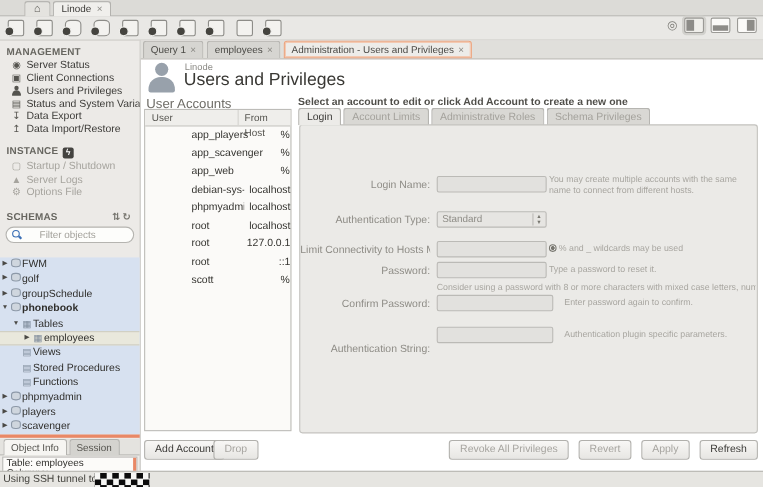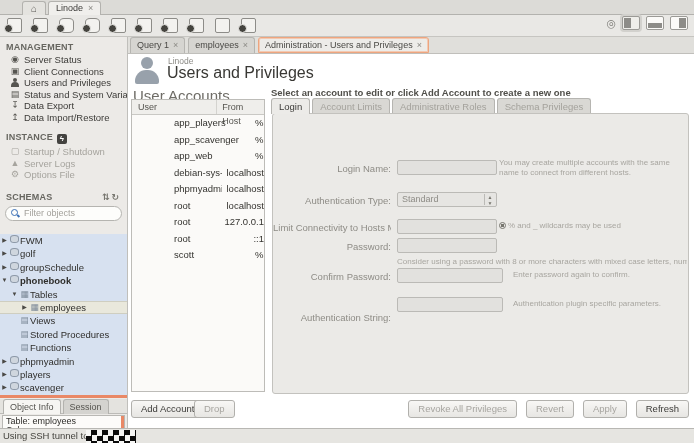--- a/index.html
+++ b/index.html
@@ -35,21 +35,21 @@
   .sect-title { font-size:9px; font-weight:bold; color:#676660; letter-spacing:.2px; padding:5px 0 2px 6px; position:relative; }
   .side-item { height:11.5px; line-height:11.5px; padding-left:10px; white-space:nowrap; overflow:hidden; color:#3c3b38; font-size:9.5px; display:flex; align-items:center; gap:4px; }
   .side-item.disabled { color:#a6a49e; }
   .mi { display:inline-block; width:10px; text-align:center; font-size:9px; color:#55544f; flex:0 0 10px; }
   .side-item.disabled .mi { color:#a6a49e; }
   .pperson { position:relative; width:10px; height:10px; flex:0 0 10px; }
   .pperson::before { content:""; position:absolute; left:3px; top:0; width:4px; height:4px; border-radius:50%; background:#55544f; }
   .pperson::after { content:""; position:absolute; left:1px; top:4.5px; width:8px; height:5px; border-radius:4px 4px 0 0; background:#55544f; }
   .inst-badge { display:inline-block; width:10px; height:10px; background:#444340; color:#fff; border-radius:2px; font-size:8px; line-height:10px; text-align:center; margin-left:4px; vertical-align:-1px; }
   .schema-hdr-icons { position:absolute; right:6px; top:5px; font-size:9px; color:#77766f; letter-spacing:2px; }
-  .filterbox { margin:2px 5px 3px 5px; height:15px; background:#fdfdfb; border:1px solid #b5b4b0; border-radius:8px; display:flex; align-items:center; padding:0 5px; gap:4px; }
+  .filterbox { margin:2px 5px 3px 5px; height:15px; background:#fdfdfb; border:1px solid #b5b4b0; border-radius:8px; display:flex; align-items:center; padding:0 5px; gap:16px; }
   .magico { position:relative; width:9px; height:9px; flex:0 0 9px; }
   .magico::before { content:""; position:absolute; left:0; top:0; width:5px; height:5px; border:1.5px solid #3b6fb5; border-radius:50%; }
   .magico::after { content:""; position:absolute; left:6px; top:6px; width:3px; height:1.5px; background:#3b6fb5; transform:rotate(45deg); }
   .filter-text { color:#a3a19b; font-size:9px; }
 
   .tree { position:absolute; left:0; top:197px; width:127px; height:161px; background:#d7e1f0; overflow:hidden; }
   .trow { height:13.4px; line-height:13.4px; display:flex; align-items:center; white-space:nowrap; font-size:9.5px; color:#2f2e2b; }
   .trow .exp { width:9px; flex:0 0 9px; text-align:center; font-size:6px; color:#4a4945; }
   .trow .ticon { width:11px; flex:0 0 11px; text-align:center; font-size:8.5px; color:#7d8a99; }
   .trow.selected { background:#e9e8dc; border-top:1px solid #cfcec0; border-bottom:1px solid #cfcec0; }
@@ -74,21 +74,21 @@
   .etab { height:16px; line-height:15px; padding:0 6px; font-size:9px; color:#4a4945; background:#d6d5d1; border:1px solid #b6b5b1; border-bottom:none; border-radius:3px 3px 0 0; white-space:nowrap; }
   .etab .x { color:#8a8984; margin-left:4px; }
   .etab.active { background:#edece9; border:1px solid #eda57f; box-shadow:0 0 0 1px #f3c9b2 inset; }
 
   .avatar { position:absolute; left:5px; top:20px; width:28px; height:28px; }
   .avatar::before { content:""; position:absolute; left:8px; top:0; width:12px; height:12px; border-radius:50%; background:#98a1ab; }
   .avatar::after { content:""; position:absolute; left:2px; top:13px; width:24px; height:14px; border-radius:11px 11px 2px 2px; background:#98a1ab; }
   .conn-name { position:absolute; left:40px; top:19px; font-size:8.5px; color:#8b8a85; }
   .page-title { position:absolute; left:39px; top:27px; font-size:16px; color:#393834; }
 
-  .accounts-label { position:absolute; left:5px; top:50px; font-size:15px; color:#6e6c66; }
+  .accounts-label { position:absolute; left:5px; top:50px; font-size:12px; color:#6e6c66; }
   .accounts-box { position:absolute; left:3px; top:62px; width:134px; height:293px; background:#fbfaf8; border:1px solid #bdbcb8; }
   .acct-header { display:flex; height:15px; background:#efeeeb; border-bottom:1px solid #c9c8c4; font-size:9px; color:#55544f; }
   .acct-header .c1 { width:86px; padding-left:6px; line-height:14px; border-right:1px solid #d4d3cf; }
   .acct-header .c2 { padding-left:5px; line-height:14px; }
   .acct-row { display:flex; height:16.5px; font-size:9.5px; color:#34332f;padding-left:32px; }
   .acct-row .c1 { width:86px; padding-left:10px; line-height:16.5px; white-space:nowrap; overflow:hidden; }
   .acct-row .c2 { padding-left:5px; line-height:16.5px; white-space:nowrap; }
 
   .instruction { position:absolute; left:143px; top:50px; font-size:9.5px; font-weight:bold; color:#504f4a; white-space:nowrap; }
   .dtabs { position:absolute; left:143px; top:61px; display:flex; gap:2px; }
@@ -340,20 +340,21 @@
 
       <div class="flabel" style="left:0;top:81px;">Authentication Type:</div>
       <div class="fcombo" style="left:124px;top:78px;"><span>Standard</span><span class="spin">▲<br>▼</span></div>
 
       <div class="flabel" style="left:0;top:108px;">Limit Connectivity to Hosts Matcl</div>
       <div class="finput" style="left:124px;top:105px;"></div>
       <div class="fhint" style="top:107px;"><span class="radio-dot"></span><span>% and _ wildcards may be used</span></div>
 
       <div class="flabel" style="left:0;top:127px;">Password:</div>
       <div class="finput" style="left:124px;top:124px;"></div>
+      <div class="fhint" style="top:126px;">Type a password to reset it.</div>
       <div class="pwnote" style="top:143px;">Consider using a password with 8 or more characters with mixed case letters, numbers and punctu</div>
 
       <div class="flabel" style="left:0;top:157px;">Confirm Password:</div>
       <div class="finput" style="left:124px;top:154px;width:106px;"></div>
       <div class="fhint" style="left:240px;top:156px;">Enter password again to confirm.</div>
 
       <div class="flabel" style="left:0;top:198px;">Authentication String:</div>
       <div class="finput" style="left:124px;top:183px;width:106px;"></div>
       <div class="fhint" style="left:240px;top:185px;">Authentication plugin specific parameters.</div>
     </div>

